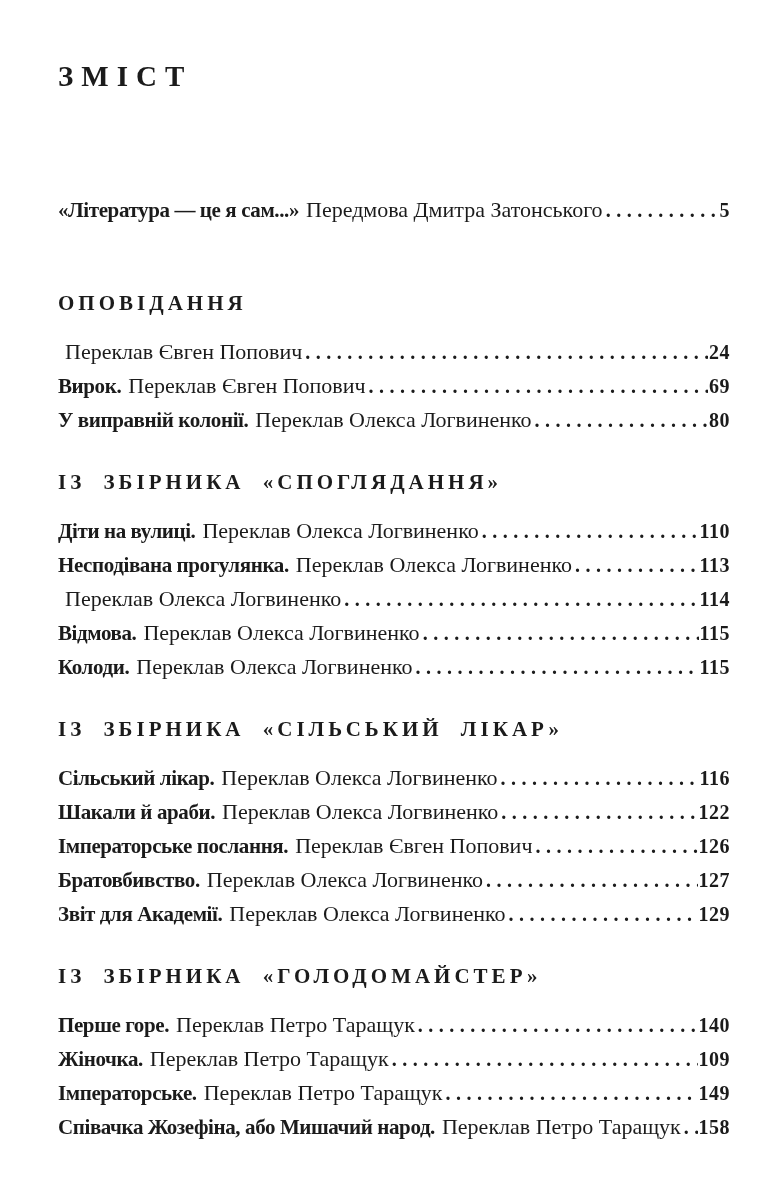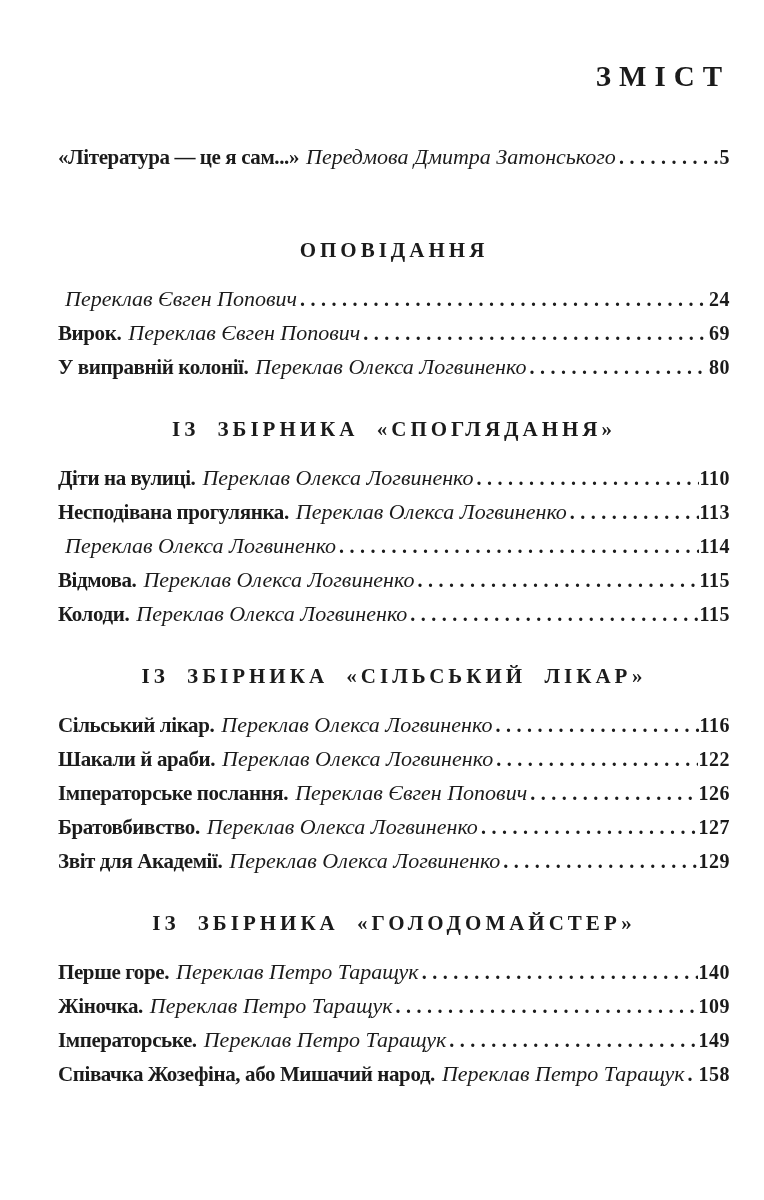--- a/index.html
+++ b/index.html
@@ -15,33 +15,33 @@
     overflow: hidden;
   }
   .page {
     box-sizing: border-box;
     width: 764px;
     height: 1200px;
     padding: 0 34px 0 58px;
   }
   .book-title {
     margin: 56px 0 0 0;
-    text-align: right;
+    text-align: left;
     font-size: 29px;
     font-weight: 700;
     letter-spacing: 8px;
     line-height: 40px;
     white-space: nowrap;
   }
   .preface-row {
-    margin-top: 44px;
+    margin-top: 97px;
   }
   .section-heading {
     margin: 33px 0 20px 0;
-    text-align: center;
+    text-align: left;
     font-size: 21px;
     font-weight: 600;
     letter-spacing: 4px;
     word-spacing: 9px;
     line-height: 24px;
     white-space: nowrap;
   }
   .first-heading {
     margin-top: 64px;
   }
@@ -50,21 +50,20 @@
     align-items: baseline;
     line-height: 33px;
     white-space: nowrap;
   }
   .entry .t {
     font-weight: 700;
     font-size: 21px;
     letter-spacing: -0.4px;
   }
   .entry .tr {
-    font-style: italic;
     font-size: 22px;
     margin-left: 7px;
   }
   .entry .dots {
     flex: 1 1 auto;
     overflow: hidden;
     min-width: 10px;
     margin: 0 1px 0 3px;
     font-size: 20px;
     font-weight: 600;

